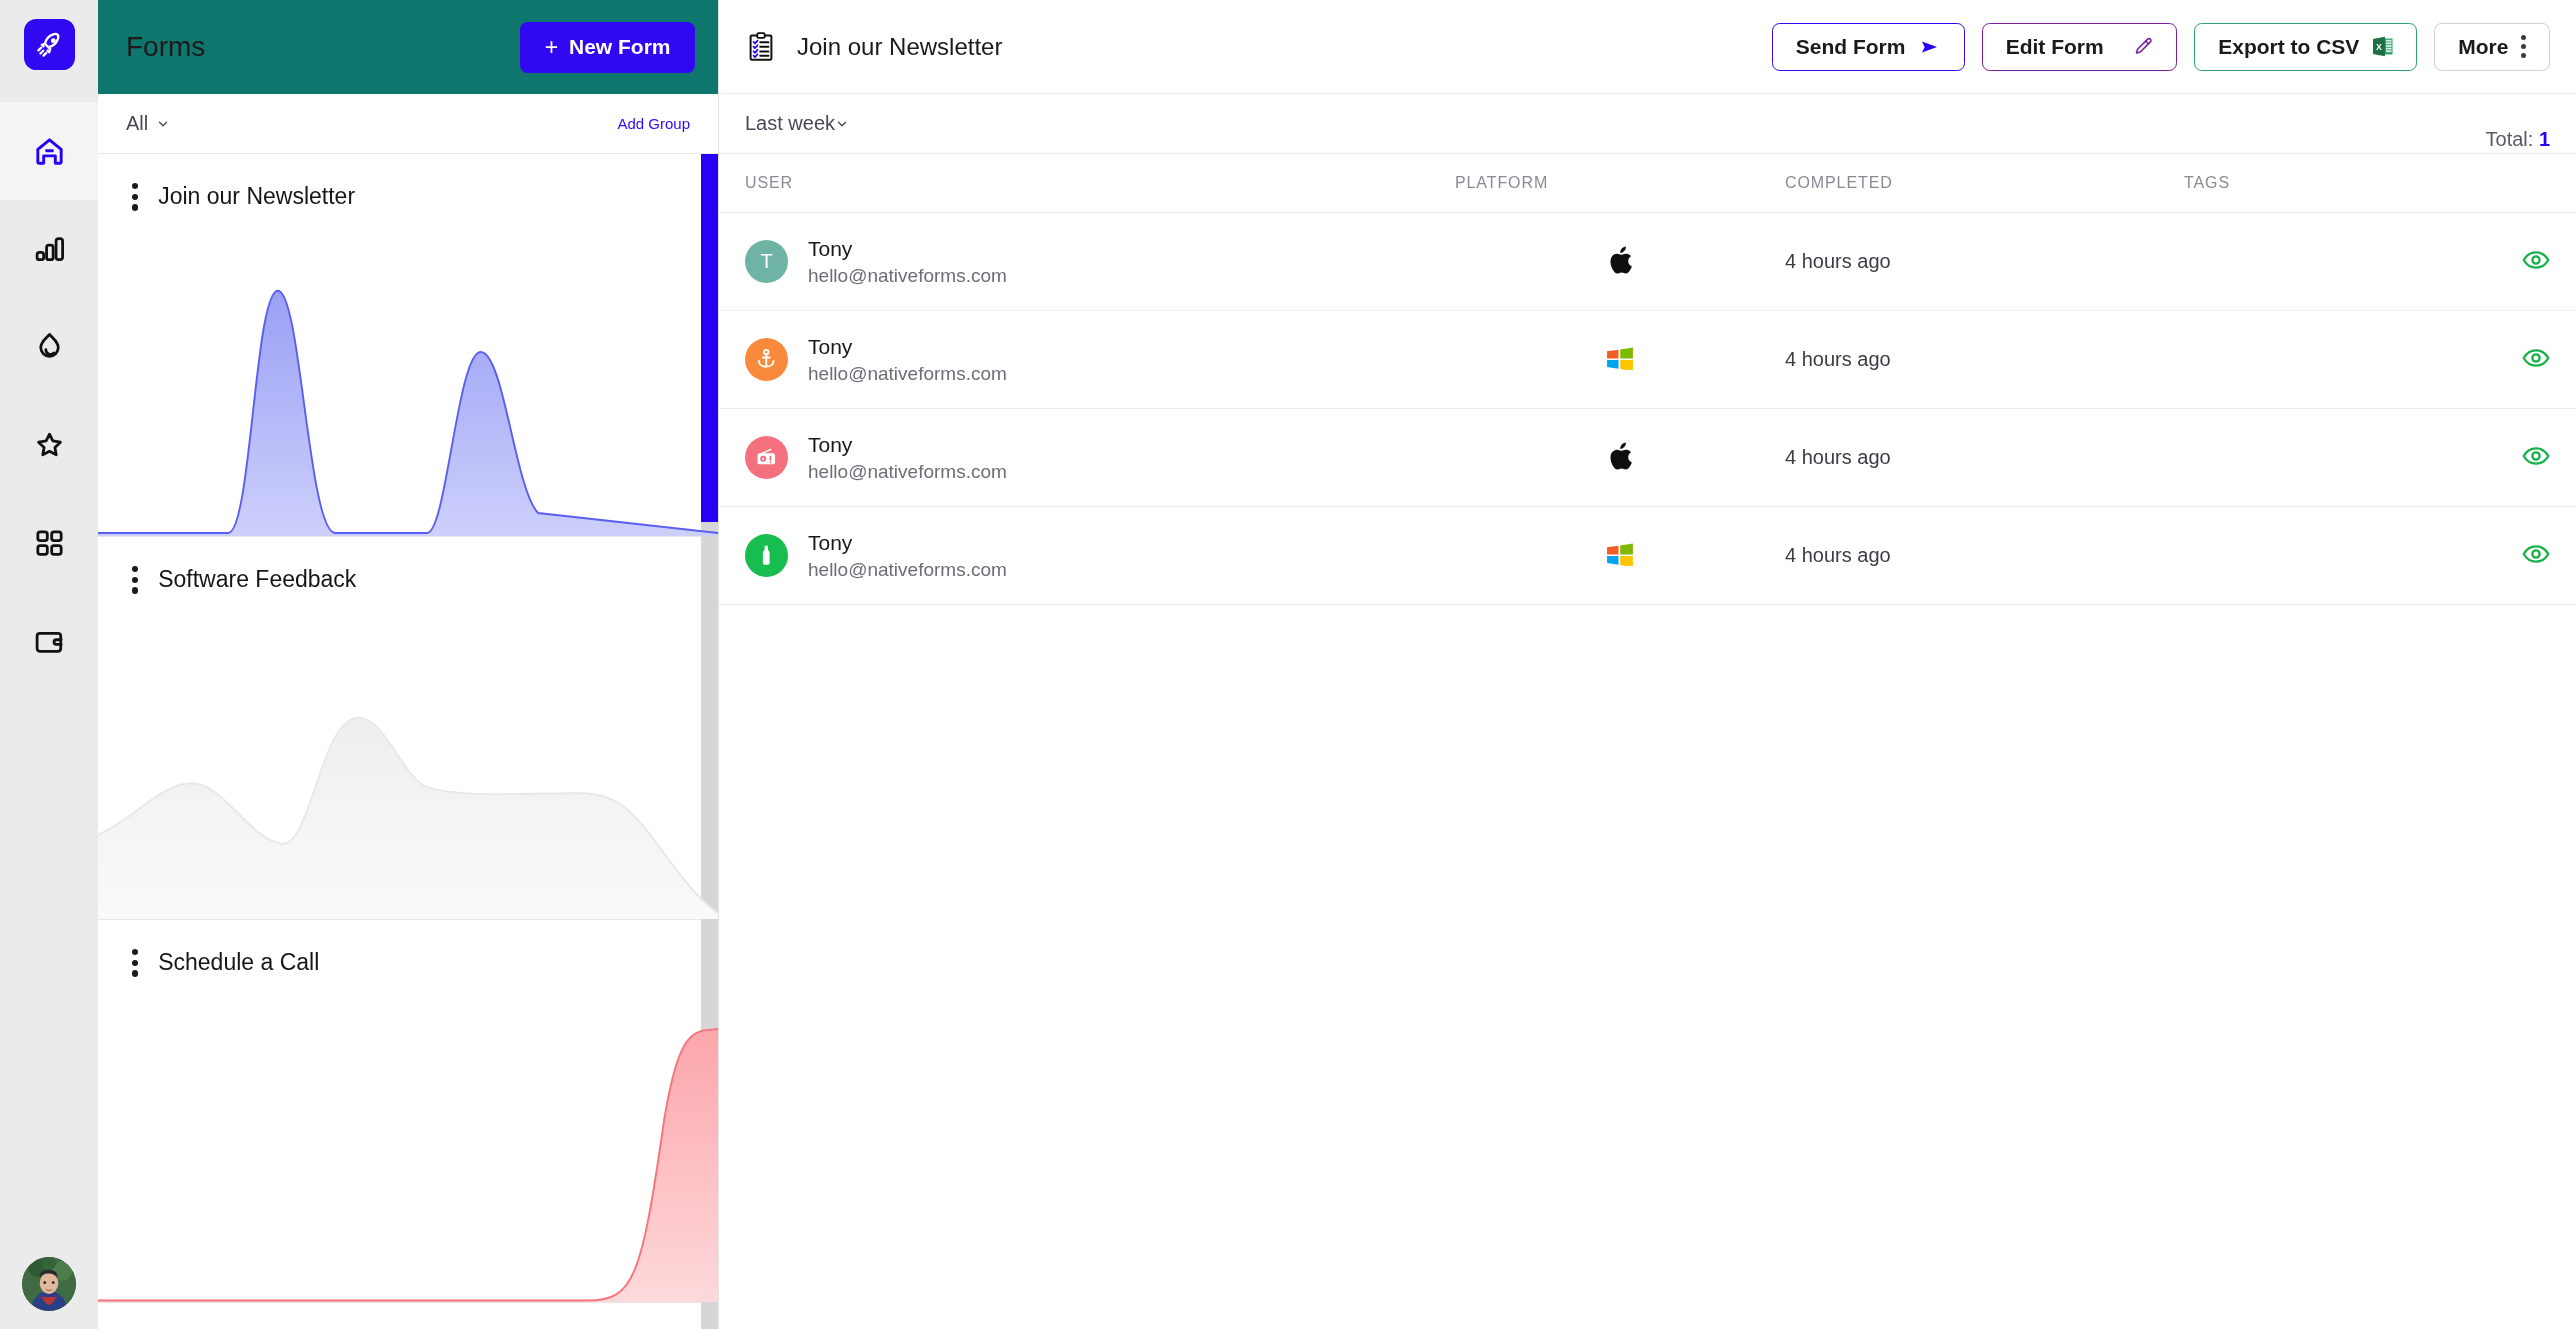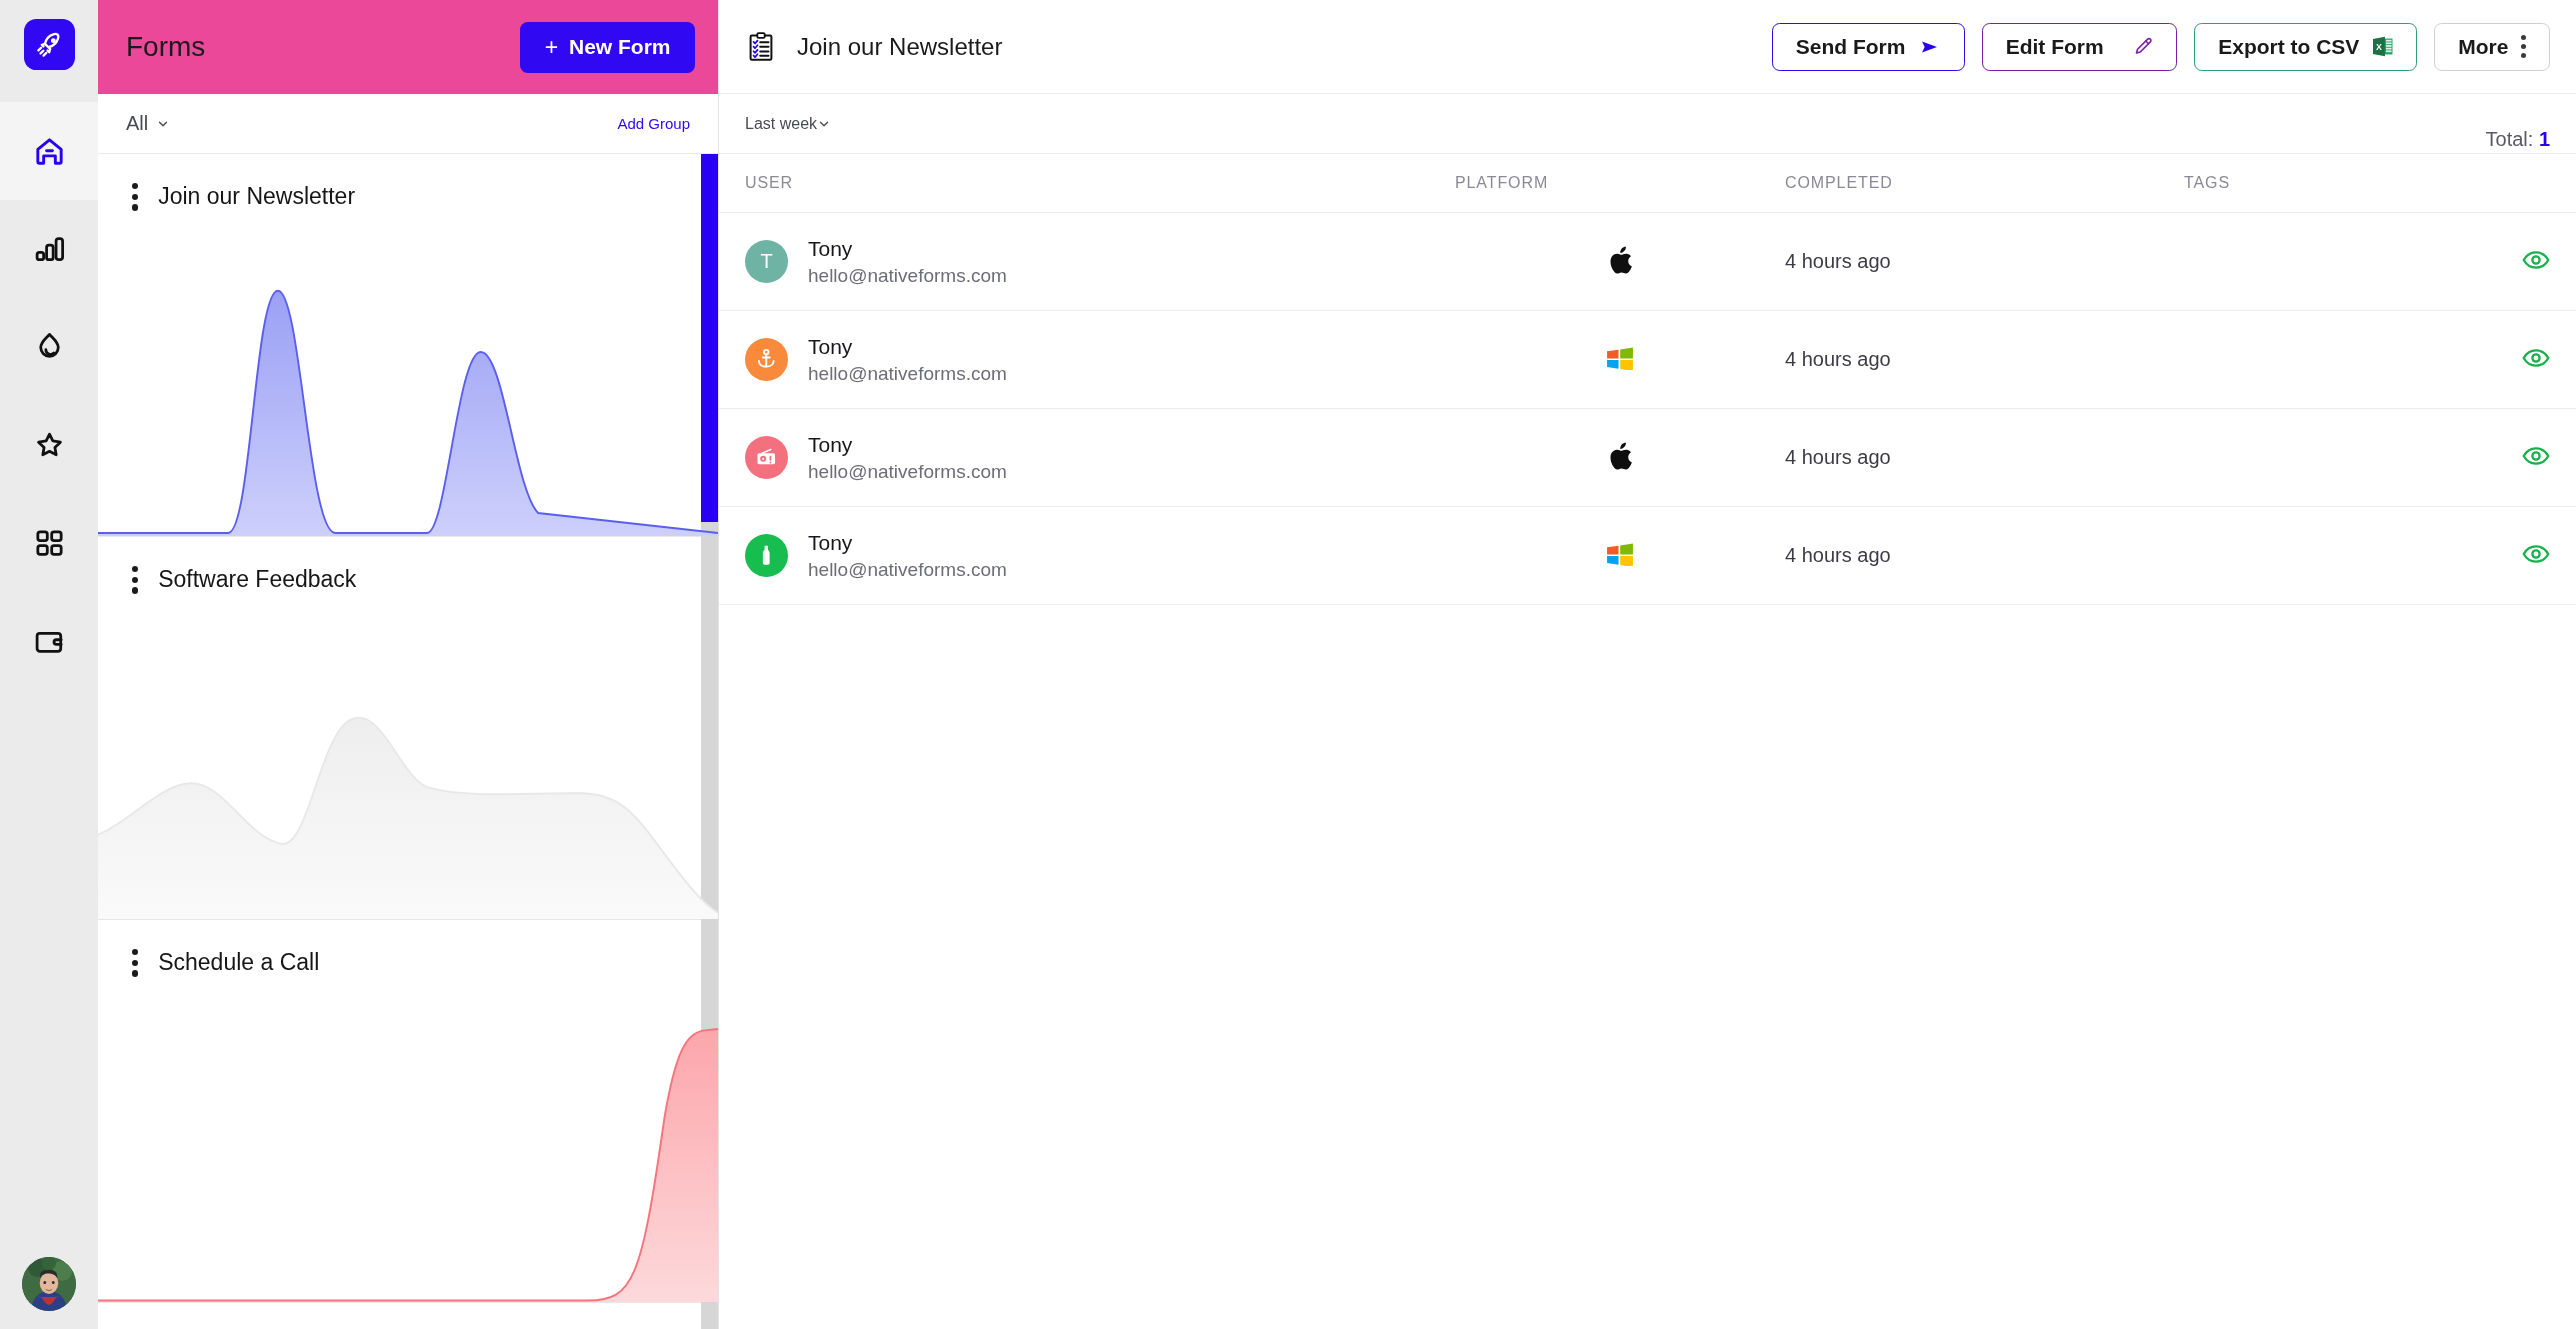--- a/index.html
+++ b/index.html
@@ -41,21 +41,21 @@
   }
 
   
   .forms-panel {
     width: 621px; flex: 0 0 621px; height: 1329px;
     background: #ffffff; position: relative;
     display: flex; flex-direction: column;
     border-right: 0.8px solid #e3e3e3;
   }
   .forms-head {
-    height: 94px; background: #ec4899;
+    height: 94px; background: #0f766e;
     display: flex; align-items: center; justify-content: space-between;
     padding: 0 23px 0 28px;
     flex: 0 0 94px;
   }
   .forms-title { font-size: 28px; color: #1b1b1b; font-weight: 400; }
   .new-form-btn {
     background: #3009f2; color: #fff; border: none;
     height: 51px; border-radius: 7.7px;
     padding: 0 24.5px; font-size: 21px; font-weight: 700;
     display: flex; align-items: center; gap: 10.7px;
@@ -122,21 +122,21 @@
   .abtn.csv  { border-color: #2f9e7d; }
   .abtn.more { border-color: #cfcfcf; }
   .kebab-h { display: flex; flex-direction: column; gap: 3.8px; }
   .kebab-h i { width: 5.4px; height: 5.4px; border-radius: 50%; background: #3a3a3a; display: block; }
 
   .filter-row {
     height: 60px; flex: 0 0 60px;
     display: flex; align-items: center; justify-content: space-between;
     padding: 0 26px; border-bottom: 0.8px solid #ececec; background: #fff;
   }
-  .range-sel { display: flex; align-items: center; gap: 0; font-size: 16px; color: #4a4a56; cursor: pointer; }
+  .range-sel { display: flex; align-items: center; gap: 0; font-size: 20px; color: #4a4a56; cursor: pointer; }
   .total { font-size: 20px; color: #5a5a63; margin-top: 32px; }
   .total b { color: #2a00f5; font-weight: 700; }
 
   table.subs { width: 100%; border-collapse: collapse; table-layout: fixed; }
   table.subs th {
     text-align: left; font-size: 16px; letter-spacing: 0.9px;
     font-weight: 400; color: #8a8a96; padding: 20px 0;
     border-bottom: 0.8px solid #ececec; background: #fff;
   }
   table.subs td { padding: 0; border-bottom: 0.8px solid #ededed; height: 98px; vertical-align: middle; background: #fff; }

